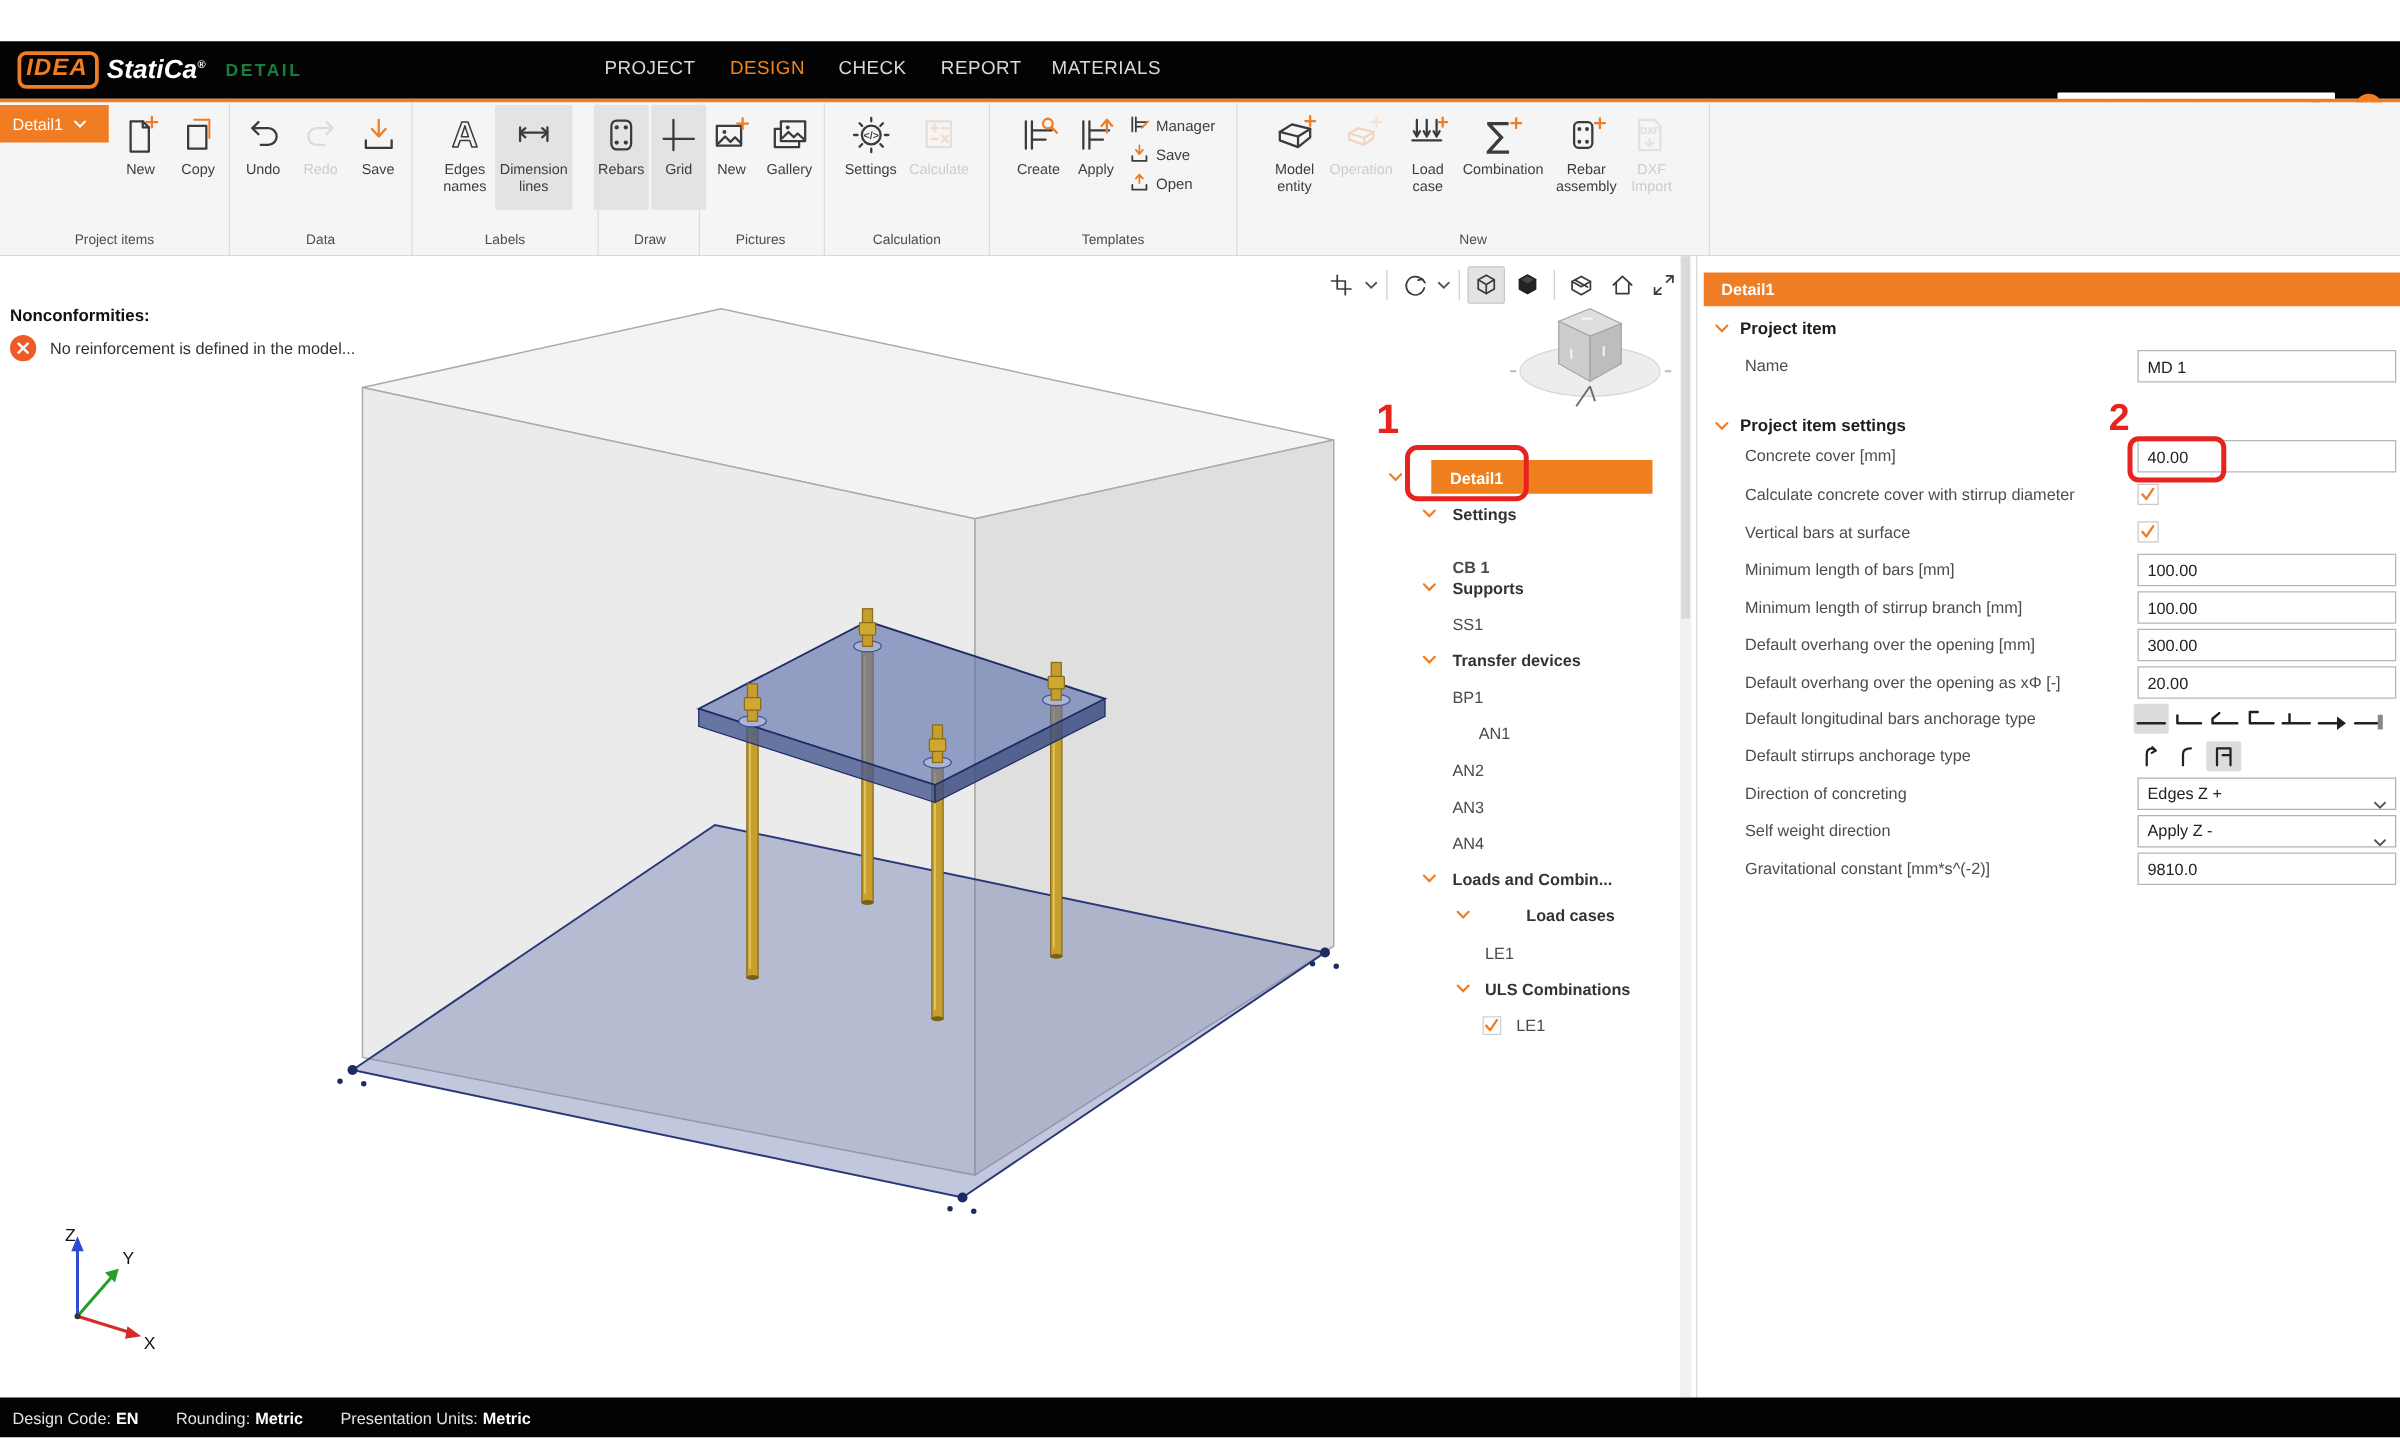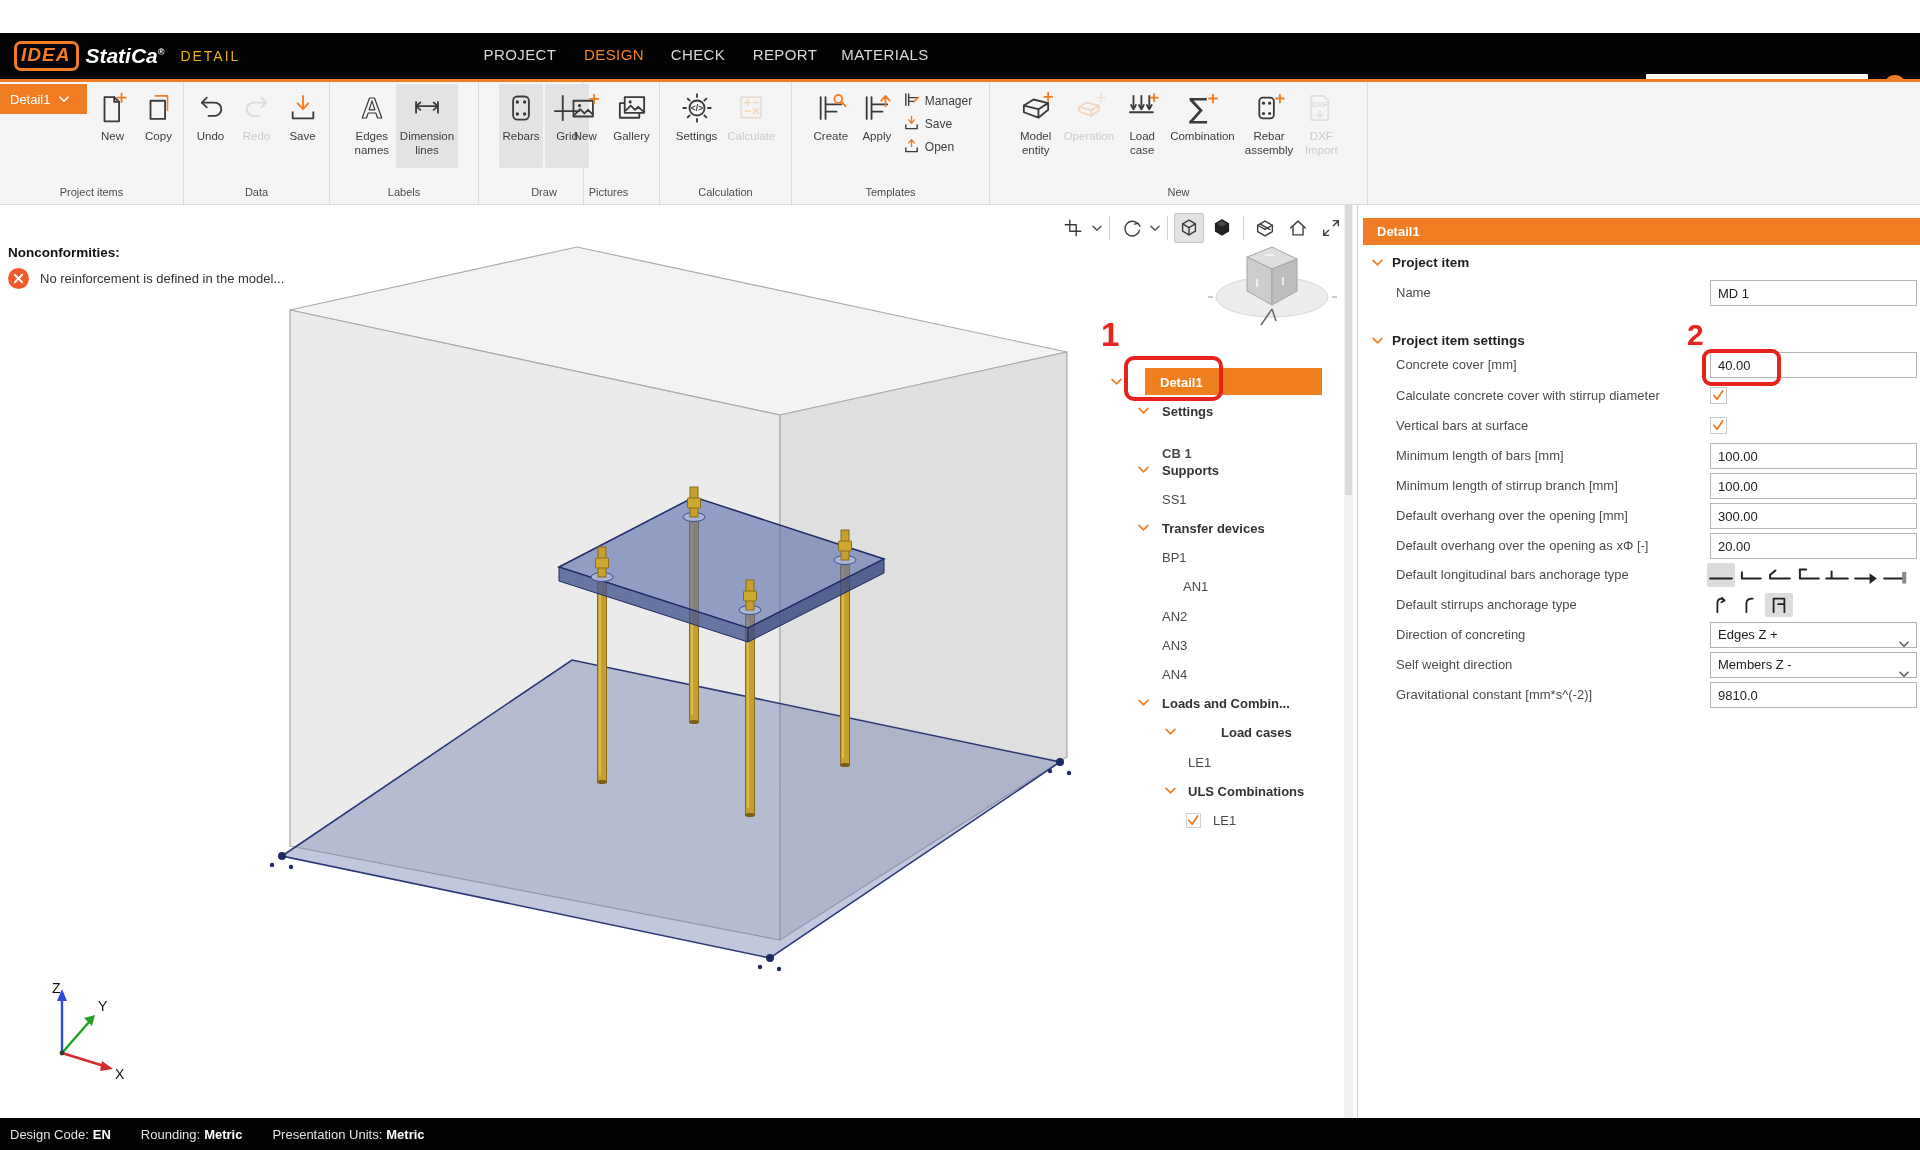--- a/index.html
+++ b/index.html
@@ -14,21 +14,21 @@
   .win-controls { position:absolute; right:0; top:0; height:33px; display:flex; }
   .win-btn { width:46px; height:33px; display:flex; align-items:center; justify-content:center; }
 
   
   .menubar { position:absolute; left:0; top:33px; width:1920px; height:46px; background:#030303; }
   .logo { position:absolute; left:14px; top:8px; display:flex; align-items:center; }
   .logo-idea { border:3px solid #f07d23; border-radius:7px; color:#f07d23; font-weight:bold;
     font-style:italic; font-size:19px; padding:0 6px 2px 4px; letter-spacing:1px; }
   .logo-statica { color:#fff; font-weight:bold; font-style:italic; font-size:21px; margin-left:6px; }
   .logo-reg { color:#fff; font-size:9px; vertical-align:super; }
-  .logo-module { color:#eab308; font-size:14px; letter-spacing:2px; margin-left:16px; }
+  .logo-module { color:#15803d; font-size:14px; letter-spacing:2px; margin-left:16px;font-weight:bold; }
   .menu-tab { position:absolute; top:0; height:46px; line-height:44px; transform:translateX(-50%);
     color:#d9d9d9; font-size:15px; letter-spacing:.4px; cursor:default; }
   .menu-tab.active { color:#f5831f; }
   .design-underline { position:absolute; left:581px; top:72px; width:66px; height:7px; background:#f07d23; }
   .orange-line { position:absolute; left:0; top:79px; width:1920px; height:3px; background:#f07d23; }
   .searchbox { position:absolute; left:1646px; top:41px; width:222px; height:25px; background:#fff;
     border-radius:1px; display:flex; align-items:center; }
   .searchbox input { border:none; outline:none; flex:1; font-size:12.5px; color:#555; padding-left:8px;
     font-family:"Liberation Sans", sans-serif; background:transparent; }
   .searchbox input::placeholder { color:#9a9a9a; }
@@ -241,21 +241,21 @@
               </svg>
             </div>
             <div class="rlabel">
               <div>Dimension</div>
               <div>lines</div>
             </div>
           </div>
         </div>
         <div class="rgroup-label">Labels</div>
       </div>
-      <div class="rgroup" style="left: 505px; width: 79px;">
+      <div class="rgroup" style="left: 481px; width: 79px;">
         <div class="rbtns">
           <div class="rbtn active">
             <div class="ricon">
               <svg width="34" height="34" viewBox="0 0 28 28" fill="none" stroke="#3b3b3b" stroke-width="1.5" stroke-linecap="round" stroke-linejoin="round">
                 <rect x="7.5" y="4.5" width="13" height="19" rx="3.5"></rect>
                 <circle cx="11" cy="9" r="1.4" fill="#3b3b3b" stroke="none"></circle>
                 <circle cx="17" cy="9" r="1.4" fill="#3b3b3b" stroke="none"></circle>
                 <circle cx="11" cy="19" r="1.4" fill="#3b3b3b" stroke="none"></circle>
                 <circle cx="17" cy="19" r="1.4" fill="#3b3b3b" stroke="none"></circle>
               </svg>
@@ -842,21 +842,21 @@
           </div>
         </div>
         <div class="rp-row" style="top: 417px;">
           <div class="rp-label">Direction of concreting</div>
           <div class="rp-select"><span>Edges Z +</span><span class="selchev"><svg width="10" height="7" viewBox="0 0 10 7" fill="none" stroke="#555" stroke-width="1.5" stroke-linecap="round">
                 <path d="M1,1.2 L5,5.2 9,1.2"></path>
               </svg></span></div>
         </div>
         <div class="rp-row" style="top: 447px;">
           <div class="rp-label">Self weight direction</div>
-          <div class="rp-select"><span>Members Z -</span><span class="selchev"><svg width="10" height="7" viewBox="0 0 10 7" fill="none" stroke="#555" stroke-width="1.5" stroke-linecap="round">
+          <div class="rp-select"><span>Apply Z -</span><span class="selchev"><svg width="10" height="7" viewBox="0 0 10 7" fill="none" stroke="#555" stroke-width="1.5" stroke-linecap="round">
                 <path d="M1,1.2 L5,5.2 9,1.2"></path>
               </svg></span></div>
         </div>
         <div class="rp-row" style="top: 477px;">
           <div class="rp-label">Gravitational constant [mm*s^(-2)]</div>
           <input class="rp-input" value="9810.0" style="">
         </div>
       </div>
   </div>
 

